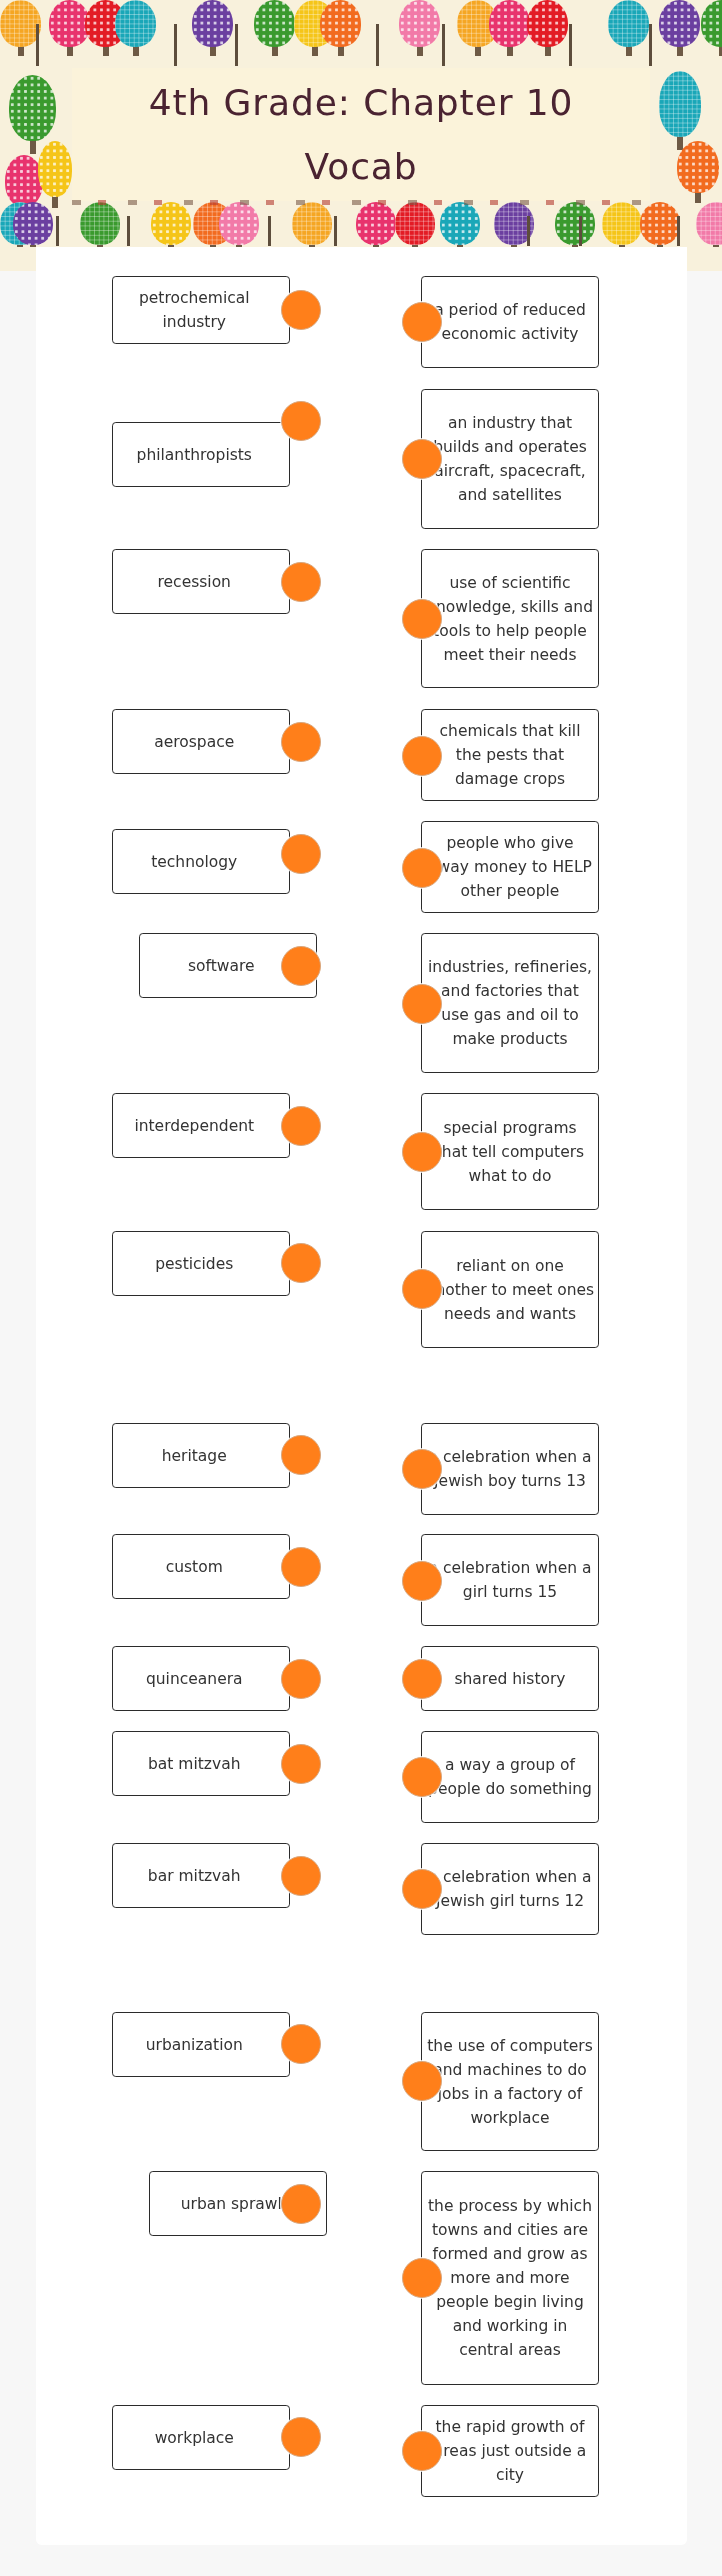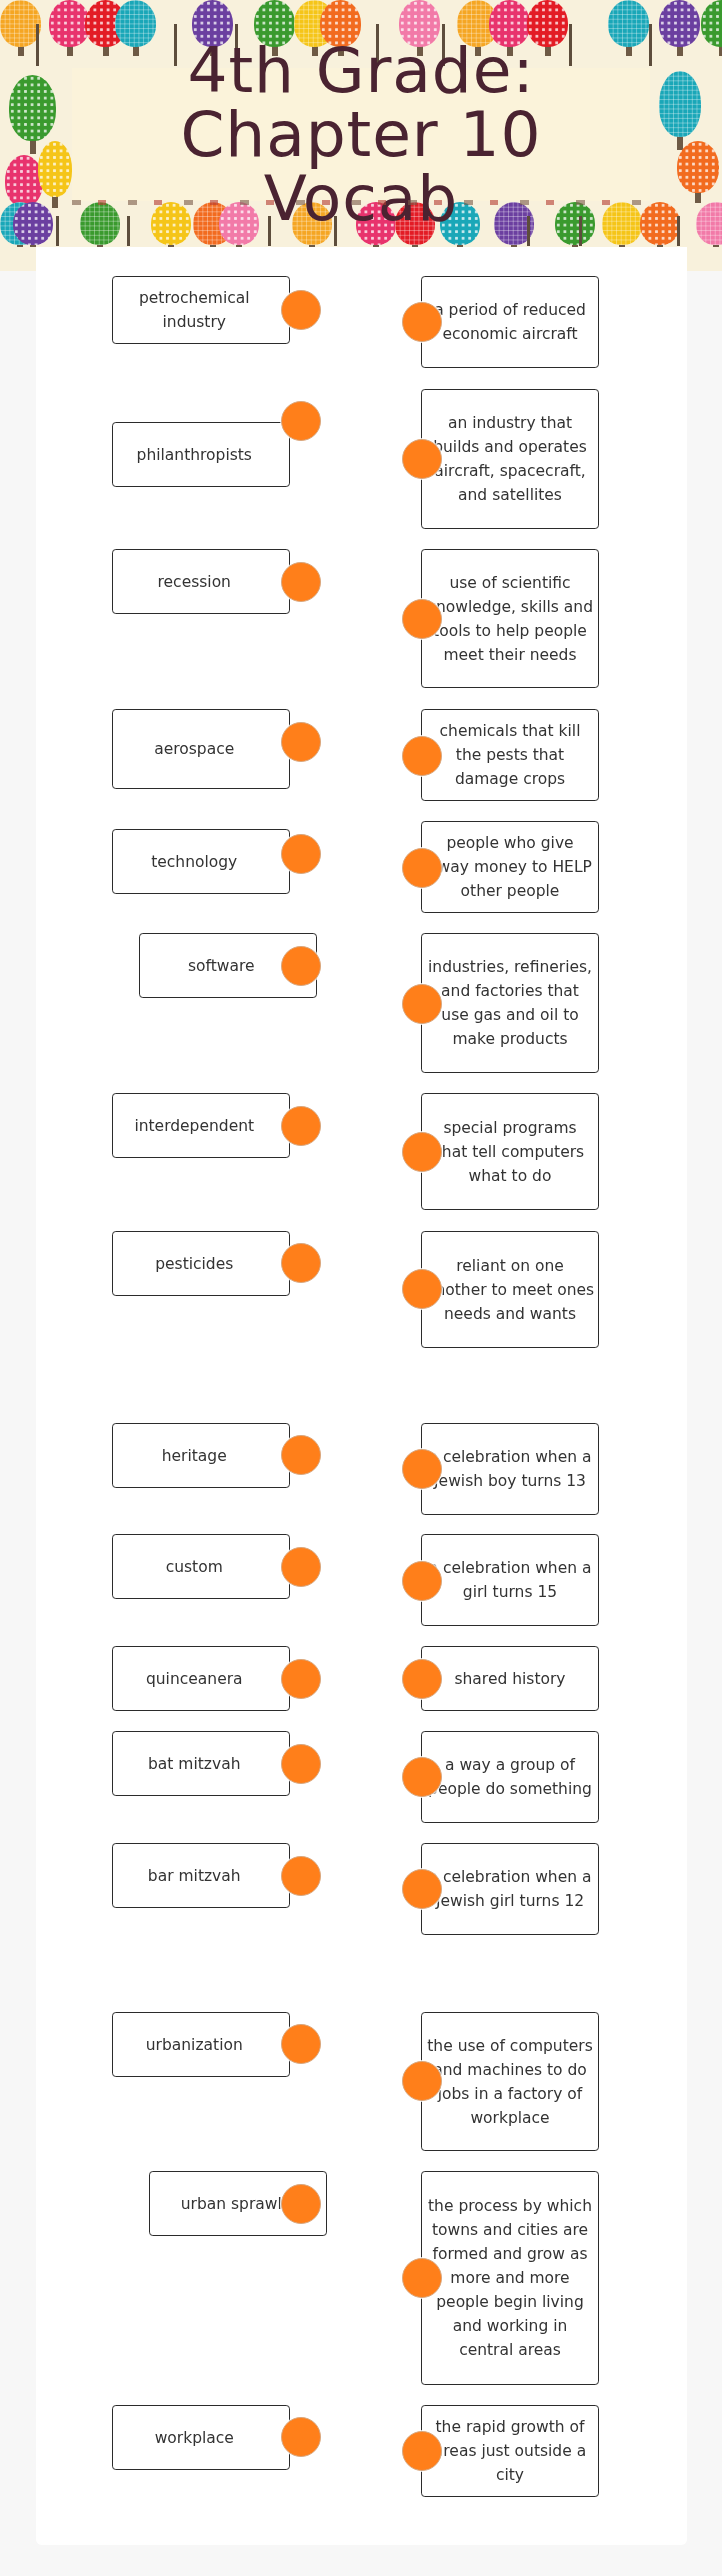--- a/index.html
+++ b/index.html
@@ -33,21 +33,21 @@
     background-size: 4.7px 4.7px;
   }
   .tree .trunk { position: absolute; width: 5.6px; background: #6e5a45; }
   .twig { position: absolute; width: 2.8px; background: #5d4d3c; }
   .title-box {
     position: absolute; left: 72px; top: 68px; width: 578px; height: 133px;
     background: #fbf3da;
     display: flex; align-items: center; justify-content: center; text-align: center;
   }
   .title-text {
-    color: #4a2331; font-size: 63px; line-height: 64px; letter-spacing: 0.9px;
+    color: #4a2331; font-size: 36px; line-height: 64px; letter-spacing: 0.9px;
     font-family: "DejaVu Sans", sans-serif; font-weight: normal; width: 508px;
   }
   .strip {
     position: absolute; left: 72px; top: 200px; width: 578px; height: 4.7px;
     background: repeating-linear-gradient(90deg, #7a5a48 0 9.4px, transparent 9.4px 26px, #b43a30 26px 34px, transparent 34px 56px);
     opacity: 0.6;
   }
 
   
   .card {
@@ -241,21 +241,21 @@
     </div>
     <div class="dot" style="background: rgb(255, 127, 26); left: 281px; top: 290px;"></div>
     <div class="card left" style="top: 389px; height: 65px; margin-top: 33px;">
       <span>philanthropists</span>
     </div>
     <div class="dot" style="background: rgb(255, 127, 26); left: 281px; top: 401px;"></div>
     <div class="card left" style="top: 549px; height: 65px;">
       <span>recession</span>
     </div>
     <div class="dot" style="background: rgb(255, 127, 26); left: 281px; top: 562px;"></div>
-    <div class="card left" style="top: 709px; height: 80px;">
+    <div class="card left" style="top: 709px; height: 65px;">
       <span>aerospace</span>
     </div>
     <div class="dot" style="background: rgb(255, 127, 26); left: 281px; top: 722px;"></div>
     <div class="card left" style="top: 821px; height: 65px; margin-top: 8px;">
       <span>technology</span>
     </div>
     <div class="dot" style="background: rgb(255, 127, 26); left: 281px; top: 834px;"></div>
     <div class="card left" style="top: 933px; height: 65px; margin-left: 27px;">
       <span>software</span>
     </div>
@@ -294,21 +294,21 @@
     <div class="dot" style="background: rgb(255, 127, 26); left: 281px; top: 2024px;"></div>
     <div class="card left" style="top: 2171px; height: 65px; margin-left: 37px;">
       <span>urban sprawl</span>
     </div>
     <div class="dot" style="background: rgb(255, 127, 26); left: 281px; top: 2184px;"></div>
     <div class="card left" style="top: 2405px; height: 65px;">
       <span>workplace</span>
     </div>
     <div class="dot" style="background: rgb(255, 127, 26); left: 281px; top: 2417px;"></div>
     <div class="card right" style="top: 276px; height: 92px;">
-      <span class="txt">a period of reduced economic aircraft</span>
+      <span class="txt">a period of reduced economic activity</span>
     </div>
     <div class="dot" style="background: rgb(255, 127, 26); left: 402px; top: 302px;"></div>
     <div class="card right" style="top: 389px; height: 140px;">
       <span class="txt">an industry that builds and operates aircraft, spacecraft, and satellites</span>
     </div>
     <div class="dot" style="background: rgb(255, 127, 26); left: 402px; top: 439px;"></div>
     <div class="card right" style="top: 549px; height: 139px;">
       <span class="txt">use of scientific knowledge, skills and tools to help people meet their needs</span>
     </div>
     <div class="dot" style="background: rgb(255, 127, 26); left: 402px; top: 599px;"></div>

